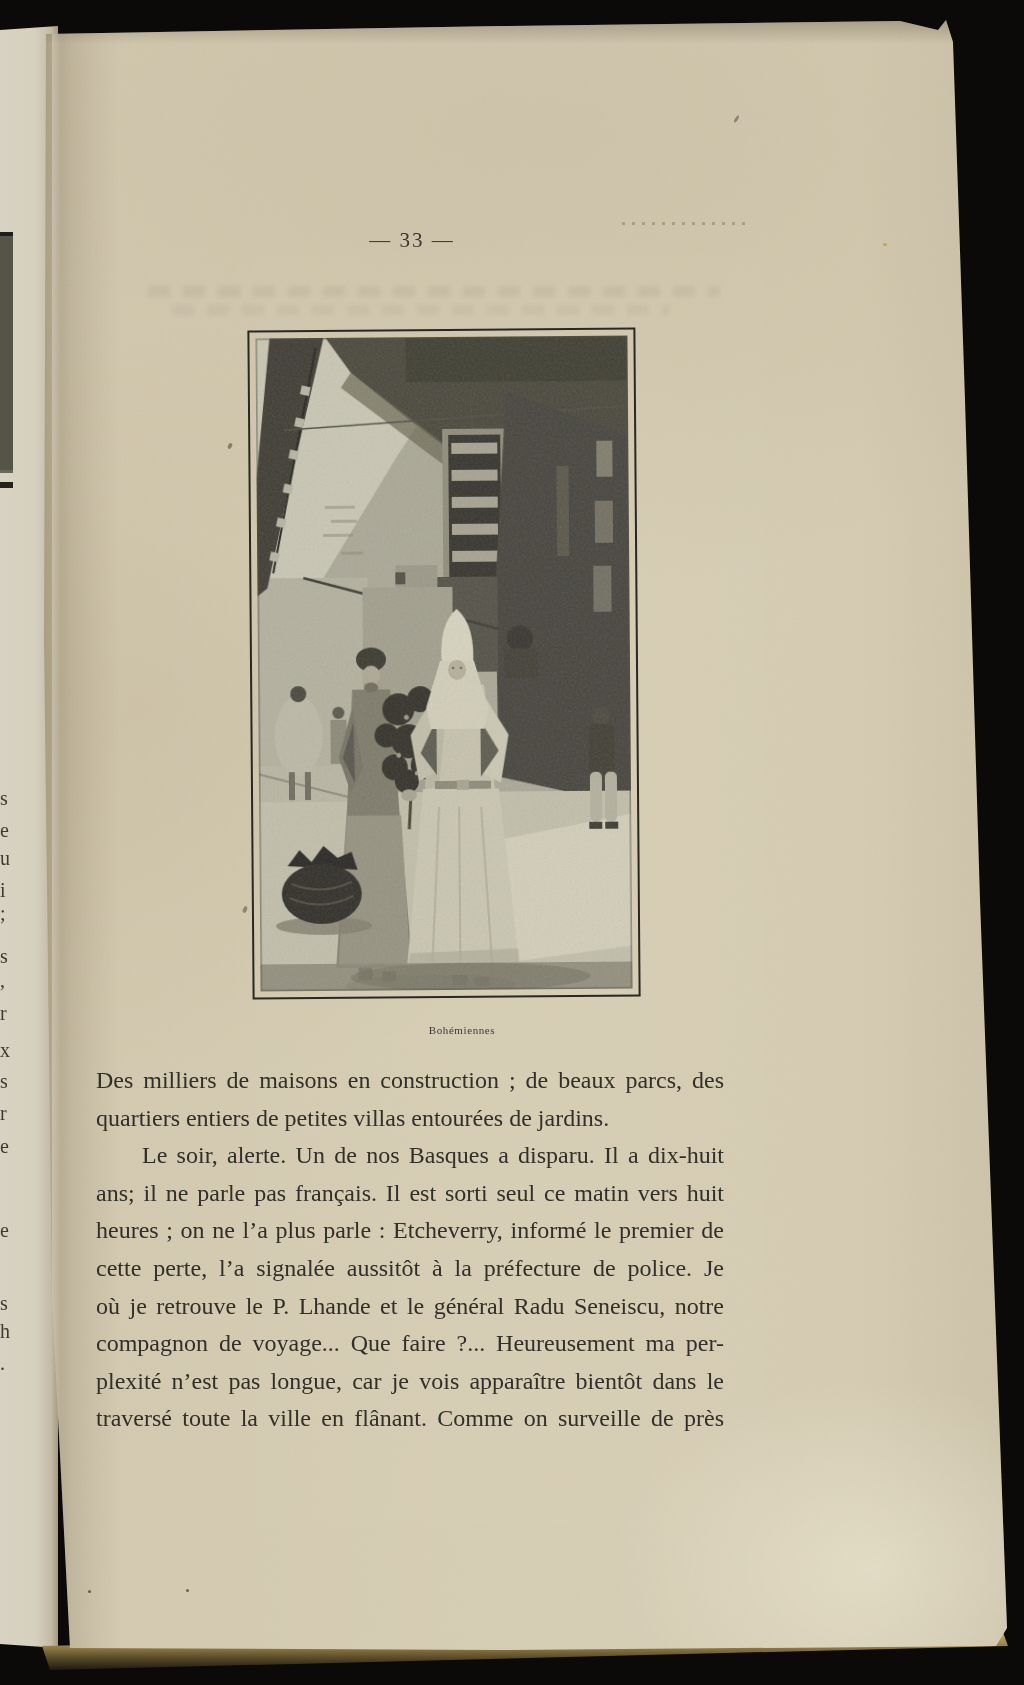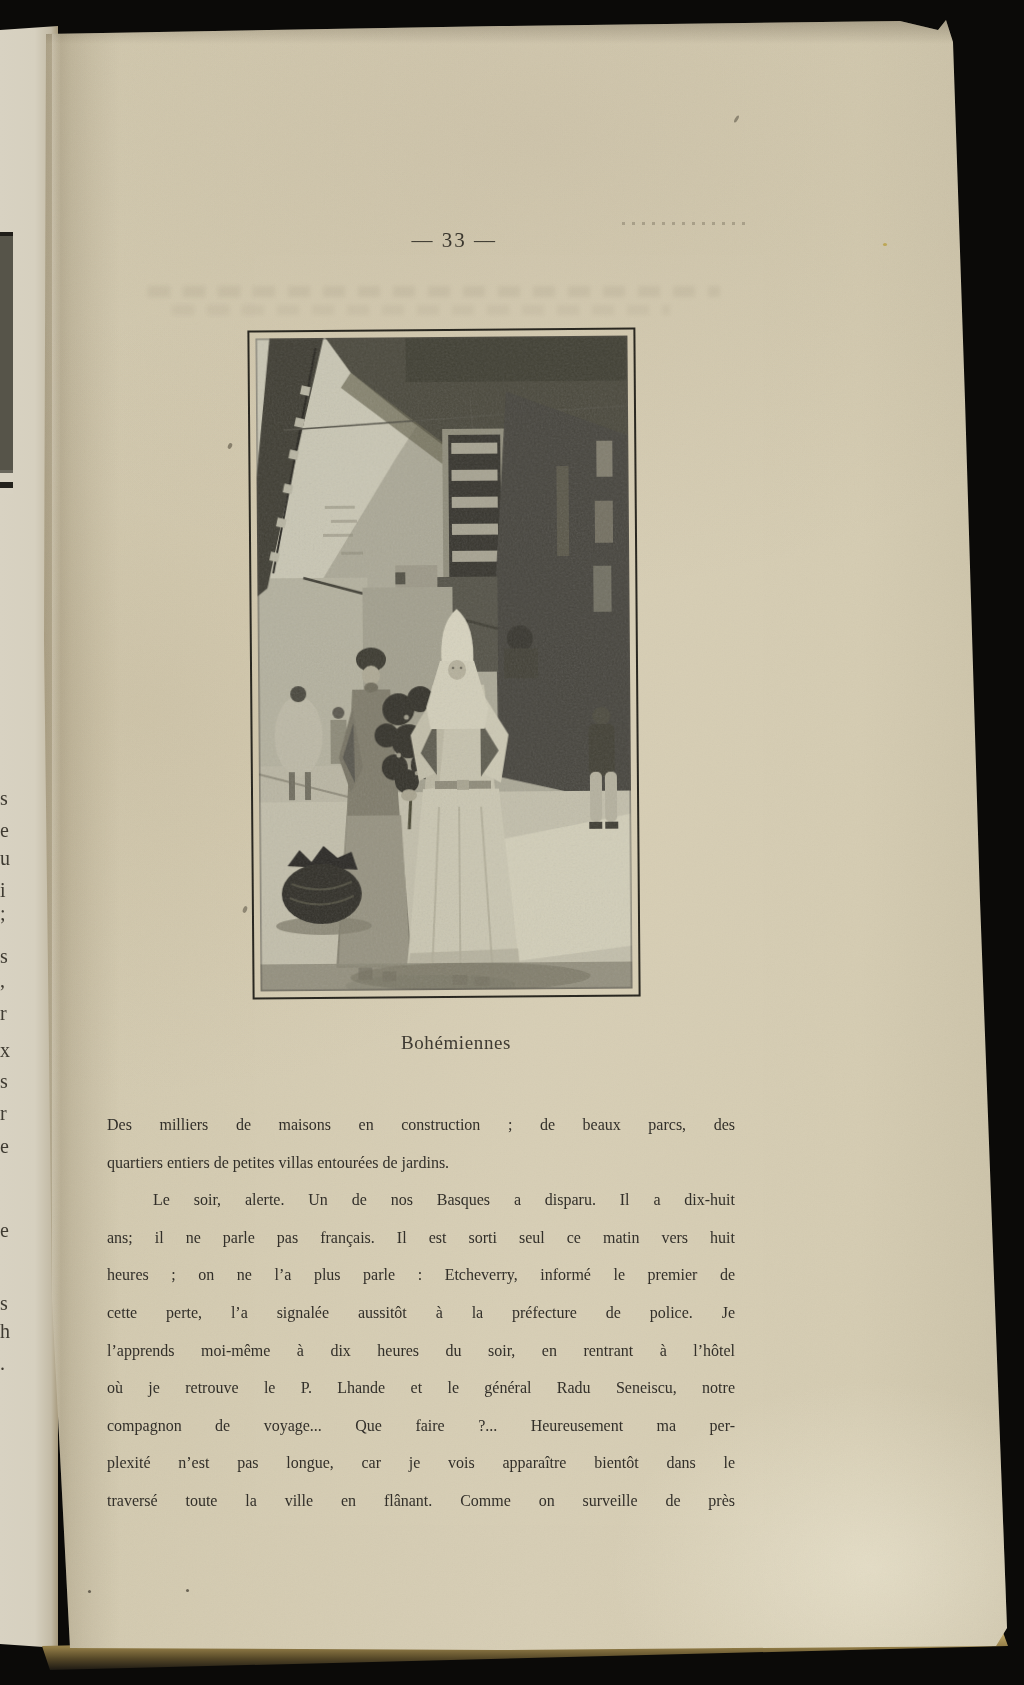--- a/index.html
+++ b/index.html
@@ -29,42 +29,42 @@
     clip-path:polygon(46px 34px,500px 26px,900px 21px,938px 30px,946px 20px,953px 42px,
       965px 400px,980px 900px,1007px 1628px,996px 1646px,500px 1650px,70px 1648px,
       52px 1300px,44px 640px);}
   .page-topshadow{position:absolute;left:0;top:18px;width:1024px;height:26px;
     background:linear-gradient(180deg,rgba(60,50,35,.30),rgba(60,50,35,0));}
   .gutter-shadow{position:absolute;left:40px;top:0;width:80px;height:1685px;
     background:linear-gradient(90deg,rgba(88,72,46,.30),rgba(88,72,46,.12) 40%,rgba(88,72,46,0));}
   .gutter-high{position:absolute;left:52px;top:30px;width:9px;height:1620px;
     background:linear-gradient(90deg,rgba(245,240,225,.35),rgba(245,240,225,0));}
 
-  .page-number{position:absolute;left:327px;top:228px;width:170px;text-align:right;
+  .page-number{position:absolute;left:327px;top:228px;width:170px;text-align:center;
     font-size:21px;letter-spacing:2px;color:#39352c;}
 
   
   .ghost{position:absolute;filter:blur(2px);opacity:.16;
     background:repeating-linear-gradient(90deg,rgba(105,95,75,.55) 0 22px,rgba(105,95,75,0) 22px 35px);}
   .ghost1{left:148px;top:286px;width:572px;height:11px;transform:skewX(-2deg);}
   .ghost2{left:172px;top:305px;width:498px;height:10px;opacity:.12;}
   .ghost-dots{position:absolute;left:622px;top:222px;width:124px;height:3px;opacity:.4;
     background:repeating-linear-gradient(90deg,rgba(70,62,48,.7) 0 3px,rgba(70,62,48,0) 3px 10px);}
 
   
   .photo{position:absolute;left:250px;top:329px;width:388px;height:669px;margin:0;
     box-sizing:border-box;border:2px solid #26241d;padding:6px;transform:rotate(-0.45deg);
     background:transparent;}
   .photo svg{display:block;width:100%;height:100%;filter:blur(.4px);}
-  .caption{position:absolute;left:262px;top:1024px;width:388px;text-align:center;
-    font-size:19px;letter-spacing:.6px;color:#3b372f;margin-top:8px;}
-
-  
-  .bodytext{position:absolute;left:107px;top:1062px;width:628px;color:#2f2c26;
-    font-size:16px;margin-top:44px;}
+  .caption{position:absolute;left:268px;top:1024px;width:388px;text-align:center;
+    font-size:11px;letter-spacing:.6px;color:#3b372f;}
+
+  
+  .bodytext{position:absolute;left:96px;top:1062px;width:628px;color:#2f2c26;
+    font-size:24px;}
   .tline{height:37.6px;line-height:37.6px;overflow:hidden;
     text-align:justify;text-align-last:justify;}
   .tline.endline{text-align-last:left;}
   .tline.indent{padding-left:46px;font-family:Liberation Serif, serif;}
 
   
   .spk{position:absolute;border-radius:50%;}
   .noise{position:absolute;left:0;top:0;width:1024px;height:1685px;opacity:.05;pointer-events:none;}
 </style>
 </head>
@@ -266,21 +266,20 @@
 
     <div class="caption">Bohémiennes</div>
 
     <div class="bodytext">
       <div class="tline">Des milliers de maisons en construction ; de beaux parcs, des</div>
       <div class="tline endline">quartiers entiers de petites villas entourées de jardins.</div>
       <div class="tline indent">Le soir, alerte. Un de nos Basques a disparu. Il a dix-huit</div>
       <div class="tline">ans; il ne parle pas français. Il est sorti seul ce matin vers huit</div>
       <div class="tline">heures ; on ne l’a plus parle : Etcheverry, informé le premier de</div>
       <div class="tline">cette perte, l’a signalée aussitôt à la préfecture de police. Je</div>
-      <div class="tline">l’apprends moi-même à dix heures du soir, en rentrant à l’hôtel</div>
       <div class="tline">où je retrouve le P. Lhande et le général Radu Seneiscu, notre</div>
       <div class="tline">compagnon de voyage... Que faire ?... Heureusement ma per-</div>
       <div class="tline">plexité n’est pas longue, car je vois apparaître bientôt dans le</div>
       <div class="tline">traversé toute la ville en flânant. Comme on surveille de près</div>
     </div>
 
     <i class="spk" style="left:6px;top:140px;width:5px;height:4px;background:#4a4335;opacity:.6"></i>
     <i class="spk" style="left:228px;top:443px;width:4px;height:6px;background:#4a4335;opacity:.55;transform:rotate(25deg)"></i>
     <i class="spk" style="left:735px;top:115px;width:3px;height:8px;background:#4a4335;opacity:.5;transform:rotate(30deg)"></i>
     <i class="spk" style="left:243px;top:906px;width:4px;height:7px;background:#4a4335;opacity:.5;transform:rotate(20deg)"></i>

